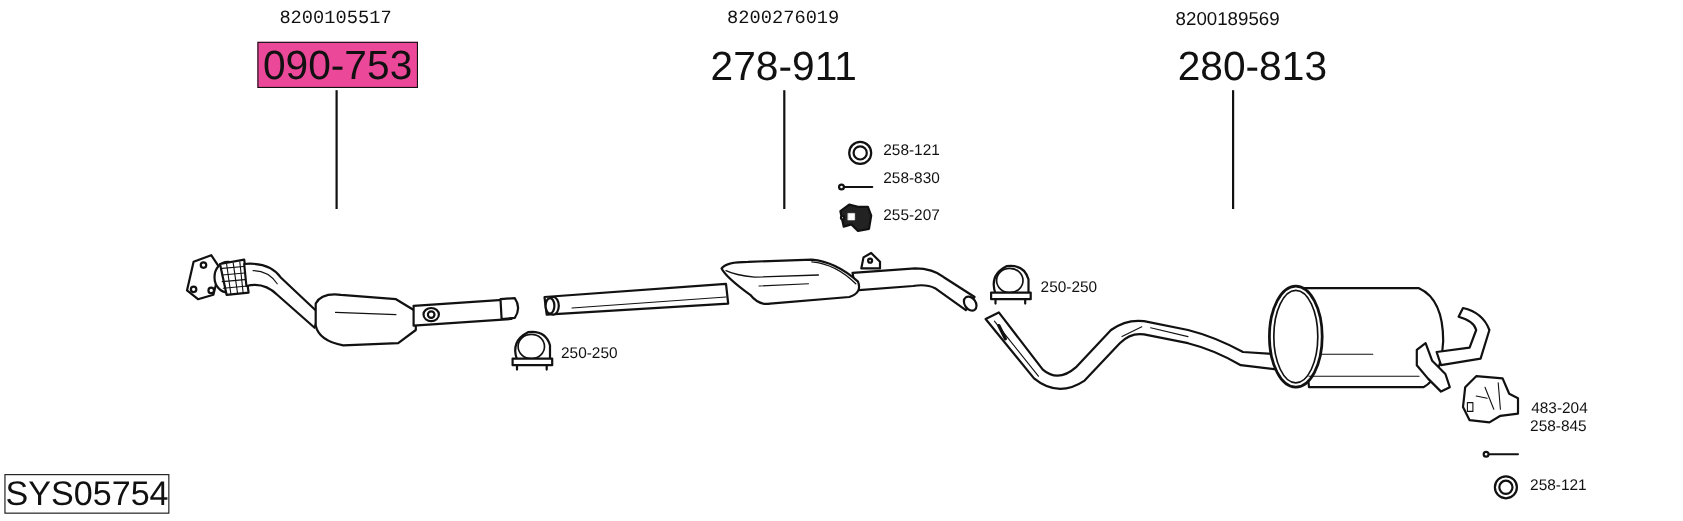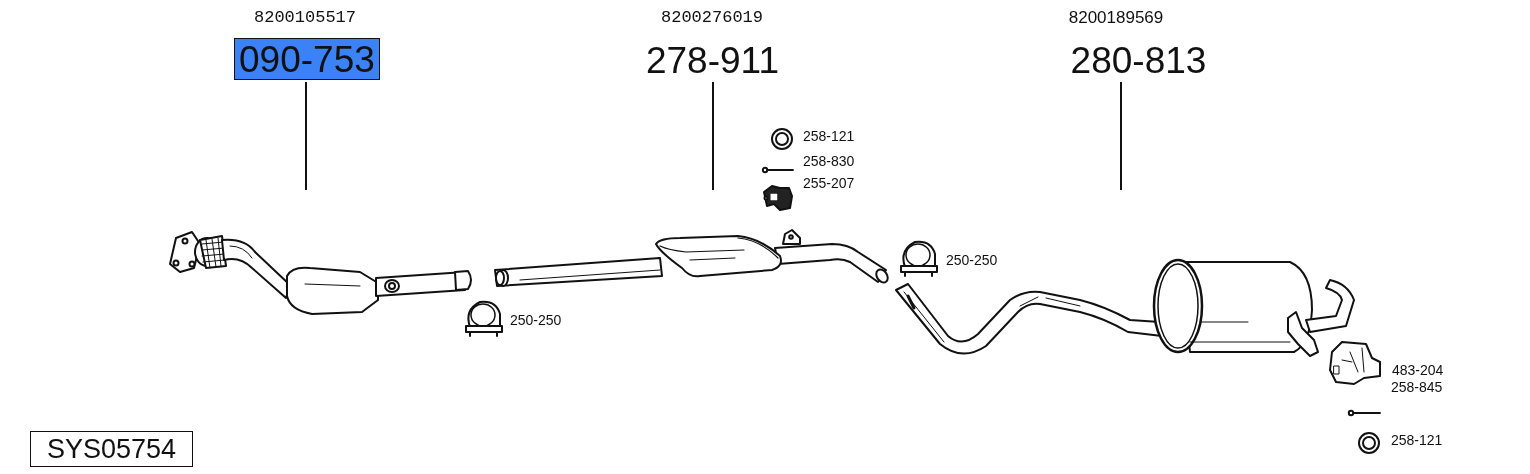--- a/index.html
+++ b/index.html
@@ -1,24 +1,24 @@
 <!DOCTYPE html>
 <html><head>
   <meta charset="utf-8">
   <style>
     html, body { margin: 0; padding: 0; background: #ffffff; }
     body { width: 1530px; height: 474px; position: relative; overflow: hidden;
            font-family: "Liberation Sans", sans-serif; color: #111; }
     .abs { position: absolute; }
     .oem { font-size: 17px; text-align: center; width: 200px; }
     .part-no { font-size: 37px; text-align: center; line-height: 1; }
-    .boxed { border: 1.5px solid #111; padding: 2px 4px 1px 4px; background: #3b82f6; }
+    .boxed { border: 1.5px solid #111; padding: 2px 4px 1px 4px; background: #ec4899; }
     .leader { position: absolute; width: 1.5px; background: #111; }
     .acc-label { font-size: 14px; line-height: 1; white-space: nowrap; }
-    .sys { font-size: 27px; border: 1.5px solid #111; padding: 0 16px; line-height: 34px; margin-left: 26px; }
+    .sys { font-size: 31px; border: 1.5px solid #111; padding: 0 0; line-height: 34px; }
     svg.diagram { position: absolute; left: 0; top: 0; }
   </style>
 </head>
 <body>
 
 <div class="abs oem" style="left:205px; top:8px;font-family:Liberation Mono, monospace;">8200105517</div>
 <div class="abs part-no boxed" style="left:234px; top:38px;">090-753</div>
 <div class="leader" style="left:305px; top:82px; height:108px;"></div>
 
 <div class="abs oem" style="left:612px; top:8px;font-family:Liberation Mono, monospace;">8200276019</div>
@@ -134,21 +134,21 @@
     </g>
     <g>
       <circle cx="1369" cy="443" r="10"></circle>
         <circle cx="1369" cy="443" r="6"></circle>
     </g>
   </g>
 </svg>
 
 <div class="abs acc-label" style="left:803px; top:129px;">258-121</div>
 <div class="abs acc-label" style="left:803px; top:154px;">258-830</div>
-<div class="abs acc-label" style="left:803px; top:176px;">255-207</div>
+<div class="abs acc-label" style="left:803px; top:188px;">255-207</div>
 
 <div class="abs acc-label" style="left:510px; top:313px;">250-250</div>
 <div class="abs acc-label" style="left:946px; top:253px;">250-250</div>
 
 <div class="abs acc-label" style="left:1392px; top:363px;">483-204</div>
 <div class="abs acc-label" style="left:1391px; top:380px;">258-845</div>
 <div class="abs acc-label" style="left:1391px; top:433px;">258-121</div>
 
 <div class="abs sys" style="left:4px; top:431px;">SYS05754</div>
 

